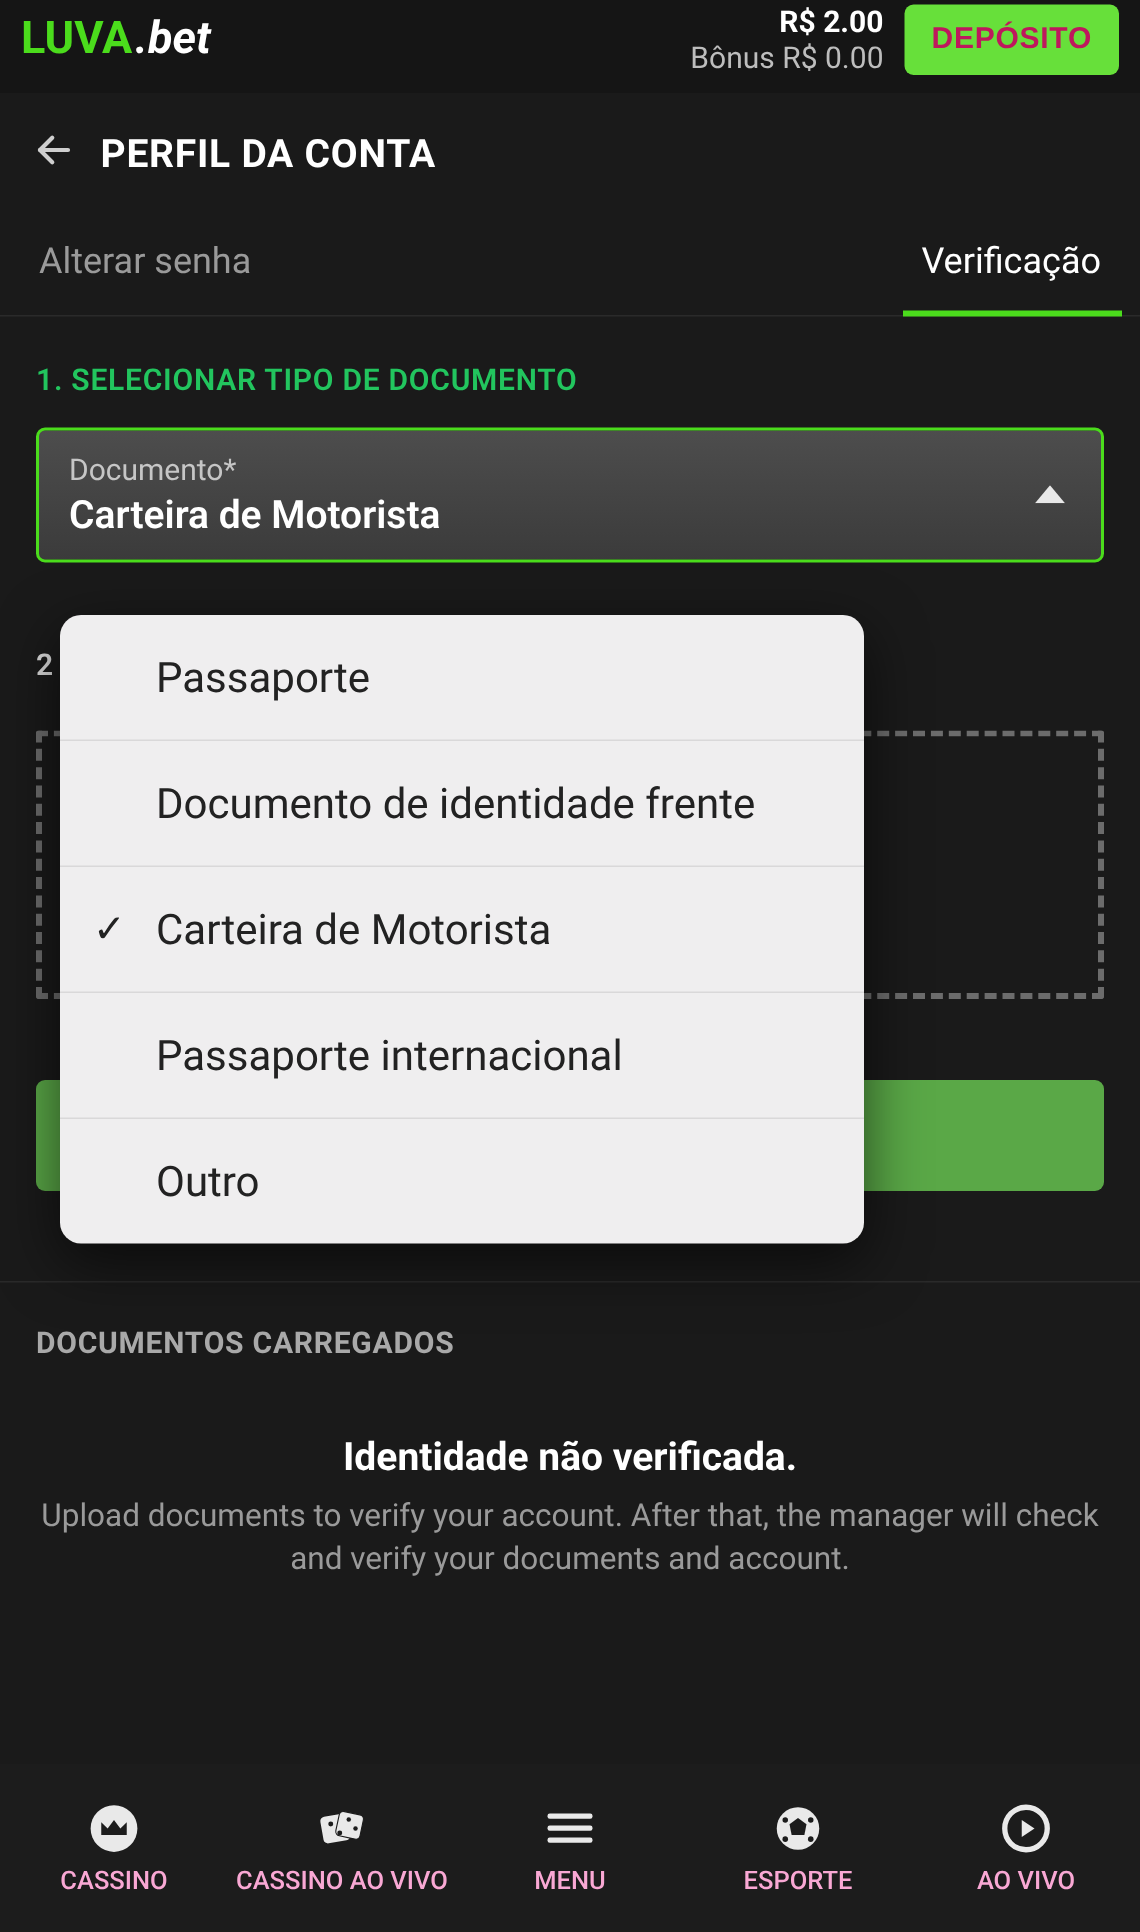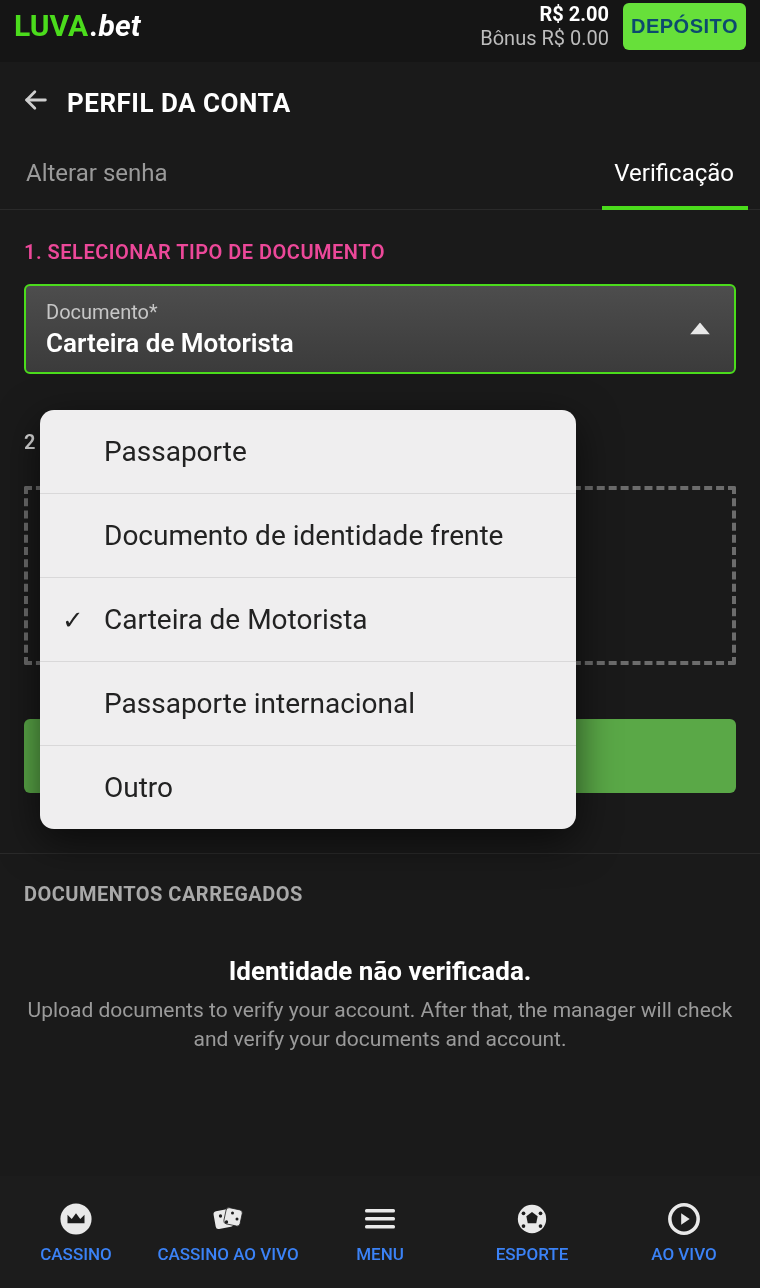--- a/index.html
+++ b/index.html
@@ -39,24 +39,24 @@
   }
   .balance-text {
     text-align: right;
     font-size: 20px;
     line-height: 1.2;
   }
   .balance-text .main { color: #fff; font-weight: 700; }
   .balance-text .bonus { color: #bdbdbd; font-size: 20px; }
   .deposit-btn {
     background: #67e03a;
-    color: #0c4a6e;
+    color: #be185d;
     font-weight: 800;
     font-size: 20px;
-    padding: 12px 8px;
+    padding: 12px 18px;
     border: none;
     border-radius: 6px;
     letter-spacing: 0.5px;
   }
 
   
   .page-title-row {
     display: flex;
     align-items: center;
     gap: 17px;
@@ -96,21 +96,21 @@
     left: -8px; right: -10px; bottom: -1px;
     height: 4px;
     background: #4bdc1c;
   }
 
   
   .section {
     padding: 30px 24px 0 24px;
   }
   .section-title {
-    color: #ec4899;
+    color: #22c55e;
     font-size: 20px;
     font-weight: 600;
     letter-spacing: 0.5px;
     margin-bottom: 20px;
   }
 
   
   .select-box {
     border: 2px solid #4bdc1c;
     border-radius: 6px;
@@ -213,21 +213,21 @@
     background: #1c1c1c;
     display: flex;
   }
   .nav-item {
     flex: 1;
     display: flex;
     flex-direction: column;
     align-items: center;
     justify-content: center;
     gap: 6px;
-    color: #3b82f6;
+    color: #f9a8d4;
     font-size: 17px;
     font-weight: 500;
     text-align: center;
   }
   .nav-item .icon-wrap {
     height: 38px;
     display: flex;
     align-items: center;
     justify-content: center;
   }

